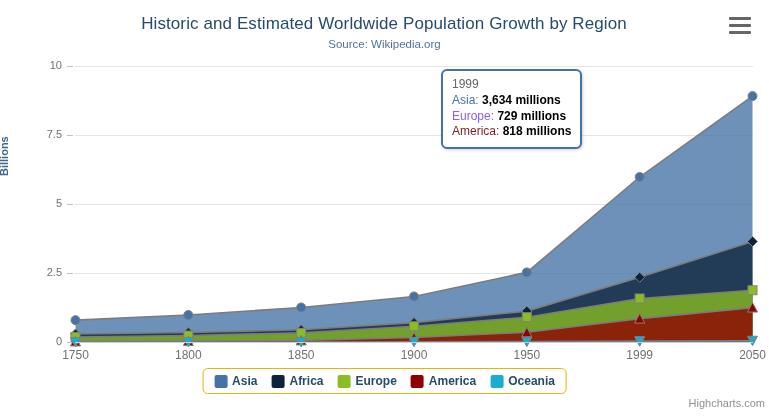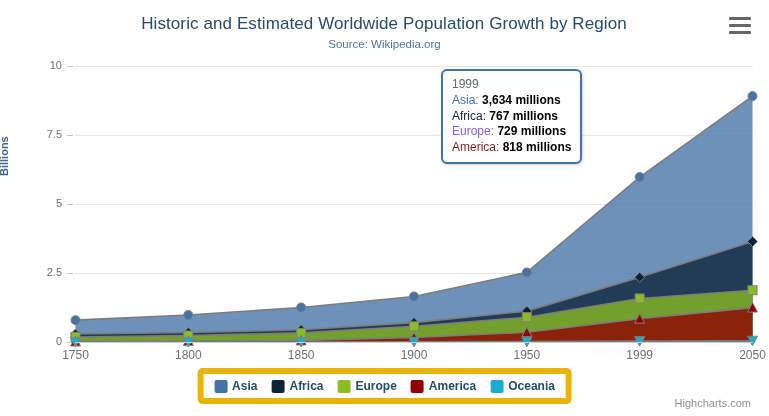--- a/index.html
+++ b/index.html
@@ -86,40 +86,40 @@
   .xtick {
     position: absolute; top: 348px;
     font-size: 12px; color: #707070;
     text-align: center; width: 60px;
   }
   
   .legend {
     position: absolute;
     left: 50%; transform: translateX(-50%);
     top: 368px;
-    border: 6px solid #eab308;
+    border: 1px solid #eab308;
     border-radius: 5px;
     background: #ffffff;
     padding: 5px 11px;
     display: flex; align-items: flex-start; gap: 14px;
     white-space: nowrap;
   }
   .legend-item {
     display: flex; align-items: center; gap: 5px;
     cursor: pointer;
   }
   .legend-swatch {
     width: 13px; height: 13px; border-radius: 2px;
   }
   .legend-label {
     font-size: 12px; color: #274b6d; font-weight: bold;
   }
   
   .credits {
-    position: absolute; right: 18px; bottom: 7px;
+    position: absolute; right: 4px; bottom: 7px;
     font-size: 11px; color: #909090;
     cursor: pointer;
   }
   
   .tooltip {
     position: absolute;
     left: 441px; top: 69px;
     background: #ffffff;
     border: 2px solid #4572a7;
     border-radius: 6px;
@@ -322,19 +322,18 @@
         <span class="legend-label">Oceania</span>
       </div>
     </div>
 
   <div class="credits">Highcharts.com</div>
 
   <div class="tooltip">
     <div class="tt-header">1999</div>
     <div id="tt-rows">
         <div class="tt-row"><span class="tt-name" style="color: rgb(69, 114, 167);">Asia: </span><span class="tt-val">3,634 millions</span></div>
-        <div class="tt-row"><span class="tt-name" style="color: rgb(13, 35, 58);">Africa: </span><span class="tt-val">767 millions</span></div>
         <div class="tt-row"><span class="tt-name" style="color: #8b5cf6;">Europe: </span><span class="tt-val">729 millions</span></div>
         <div class="tt-row"><span class="tt-name" style="color: #7f1d1d; text-align: right;">America: </span><span class="tt-val">818 millions</span></div>
       </div>
   </div>
 
 </div>
 
 </body></html>

